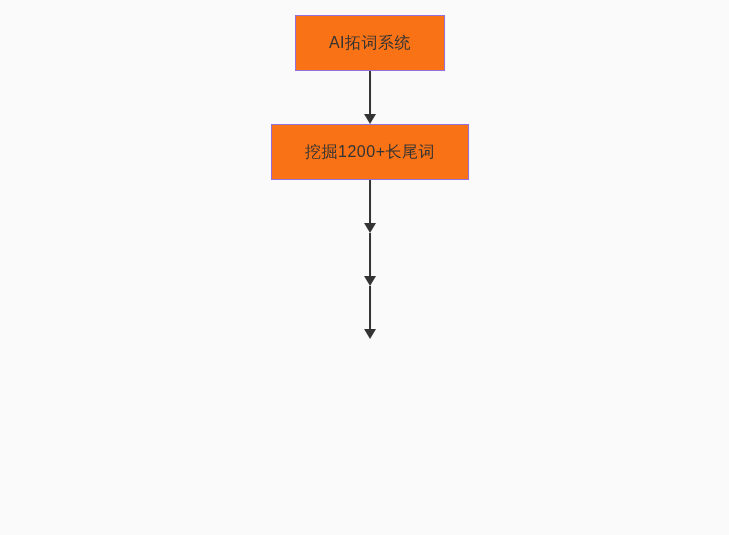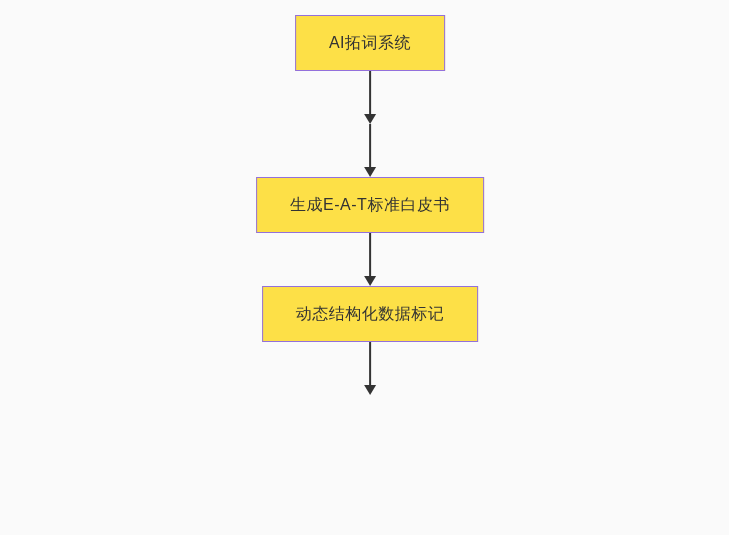--- a/index.html
+++ b/index.html
@@ -22,21 +22,21 @@
     top: 15px;
     transform: translateX(-50%);
     display: flex;
     flex-direction: column;
     align-items: center;
   }
   .node {
     box-sizing: border-box;
     height: 56px;
     padding: 0 33px;
-    background: #fde047;
+    background: #f97316;
     border: 1px solid #9370db;
     display: flex;
     align-items: center;
     justify-content: center;
     white-space: nowrap;
   }
   .node-label {
     font-size: 16px;
     color: #333333;
     letter-spacing: 0.5px;
@@ -69,38 +69,35 @@
 
     <div class="node">
       <span class="node-label">AI拓词系统</span>
     </div>
 
     <div class="connector">
       <div class="line"></div>
       <div class="head"></div>
     </div>
 
-
-    <div class="connector">
-      <div class="line"></div>
-      <div class="head"></div>
-    </div>
-
     <div class="node">
-      <span class="node-label">生成E-A-T标准白皮书</span>
+      <span class="node-label">挖掘1200+长尾词</span>
     </div>
 
     <div class="connector">
       <div class="line"></div>
       <div class="head"></div>
     </div>
 
-    <div class="node">
-      <span class="node-label">动态结构化数据标记</span>
+
+    <div class="connector">
+      <div class="line"></div>
+      <div class="head"></div>
     </div>
+
 
     <div class="connector">
       <div class="line"></div>
       <div class="head"></div>
     </div>
 
 
   </div>
 </div>
 

